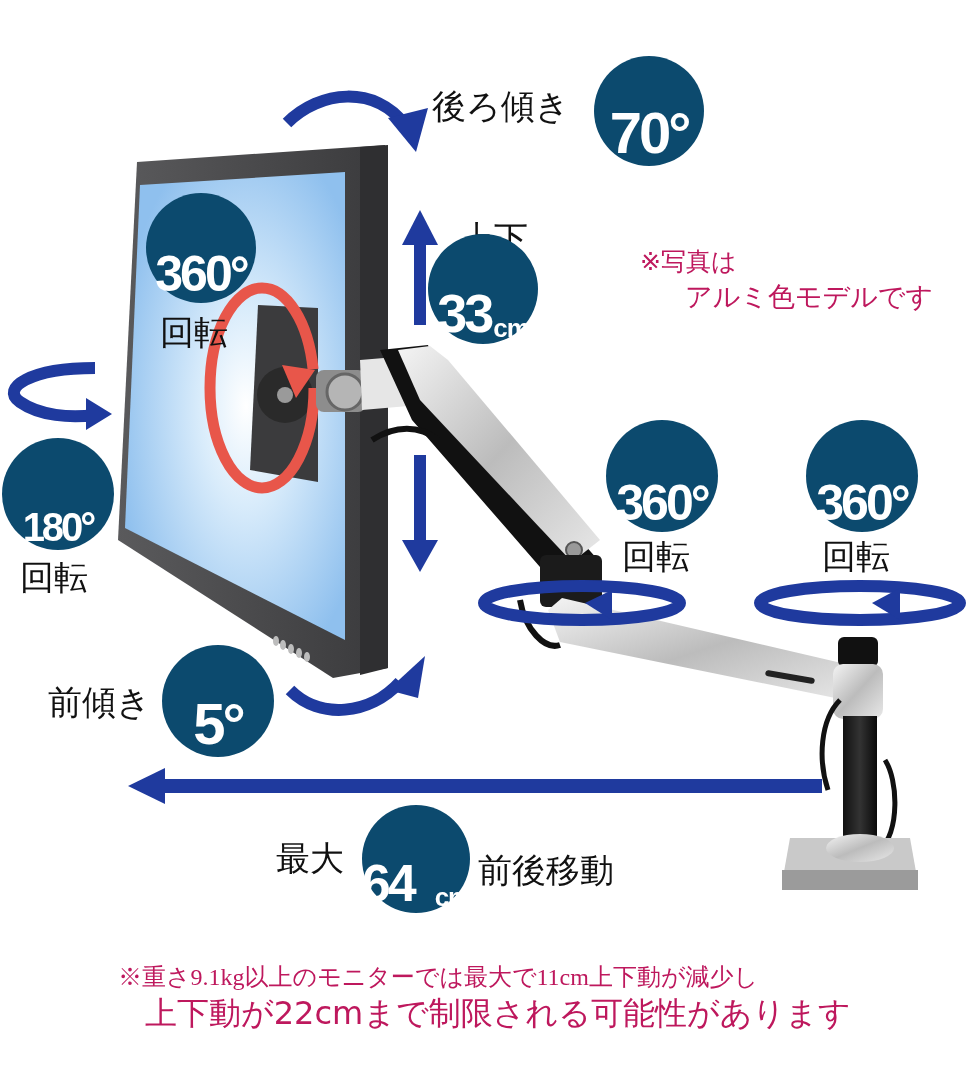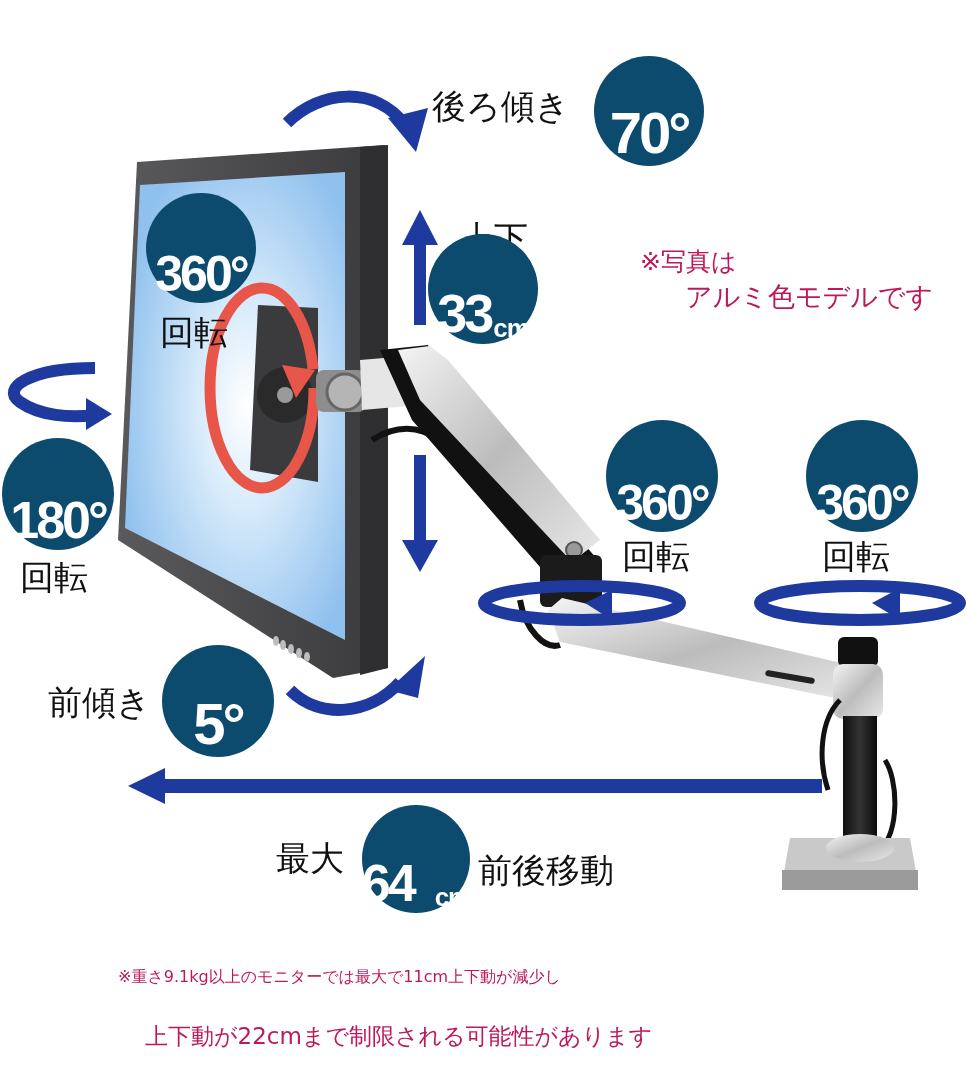--- a/index.html
+++ b/index.html
@@ -140,21 +140,21 @@
 </div>
 
 <div class="note" style="left:640px;top:245px;font-size:25px;">※写真は</div>
 <div class="note" style="left:655px;top:280px;font-size:27px;margin-left:30px;">アルミ色モデルです</div>
 
 <div class="badge" style="left:146px;top:193px;width:110px;height:110px;font-size:50px;">
   <span>360°</span>
 </div>
 <div class="label" style="left:160px;top:310px;">回転</div>
 
-<div class="badge" style="left:2px;top:438px;width:112px;height:112px;font-size:52px;">
+<div class="badge" style="left:2px;top:438px;width:112px;height:112px;font-size:40px;">
   <span>180°</span>
 </div>
 <div class="label" style="left:20px;top:555px;">回転</div>
 
 <div class="badge" style="left:606px;top:420px;width:112px;height:112px;font-size:50px;">
   <span>360°</span>
 </div>
 <div class="label" style="left:622px;top:534px;">回転</div>
 
 <div class="badge" style="left:806px;top:420px;width:112px;height:112px;font-size:50px;">
@@ -167,14 +167,14 @@
   <span>5°</span>
 </div>
 
 <div class="label" style="left:276px;top:836px;">最大</div>
 <div class="badge" style="left:362px;top:805px;width:108px;height:108px;font-size:52px;gap:19px;">
   <span>64</span>
     <span class="unit">cm</span>
 </div>
 <div class="label" style="left:478px;top:848px;">前後移動</div>
 
-<div class="note" style="left:118px;top:960px;font-size:16px;">※重さ9.1kg以上のモニターでは最大で11cm上下動が減少し</div>
-<div class="note" style="left:145px;top:996px;font-size:23px;margin-top:23px;">上下動が22cmまで制限される可能性があります</div>
+<div class="note" style="left:118px;top:960px;font-size:24px;font-family:Liberation Serif, serif;">※重さ9.1kg以上のモニターでは最大で11cm上下動が減少し</div>
+<div class="note" style="left:145px;top:996px;font-size:32px;">上下動が22cmまで制限される可能性があります</div>
 
 </body></html>

